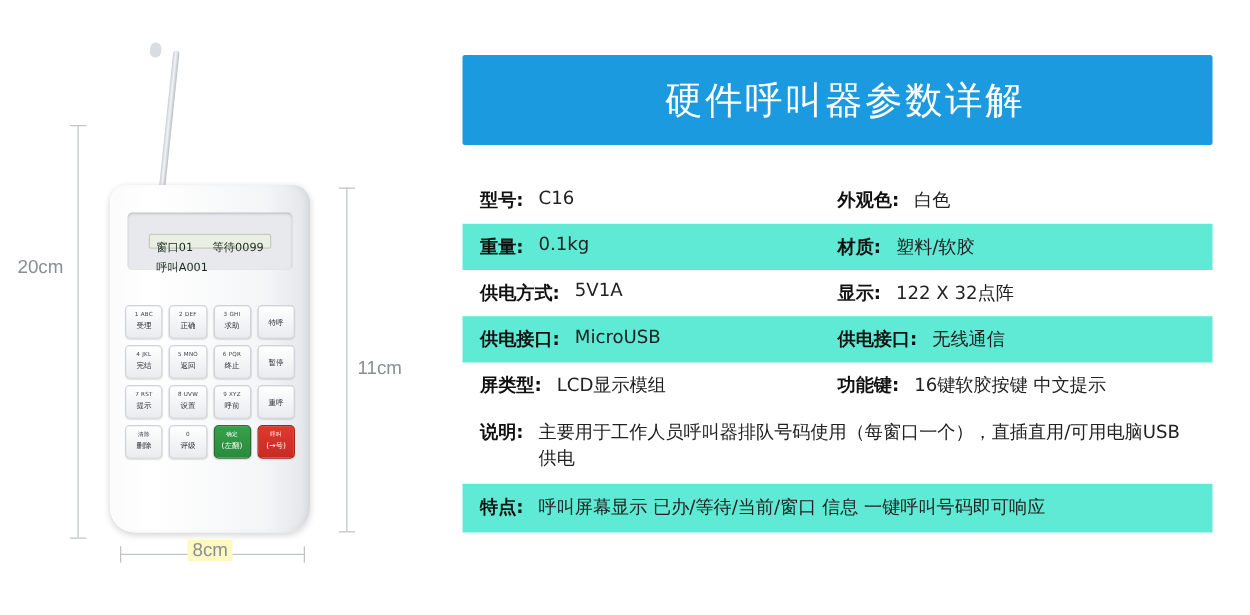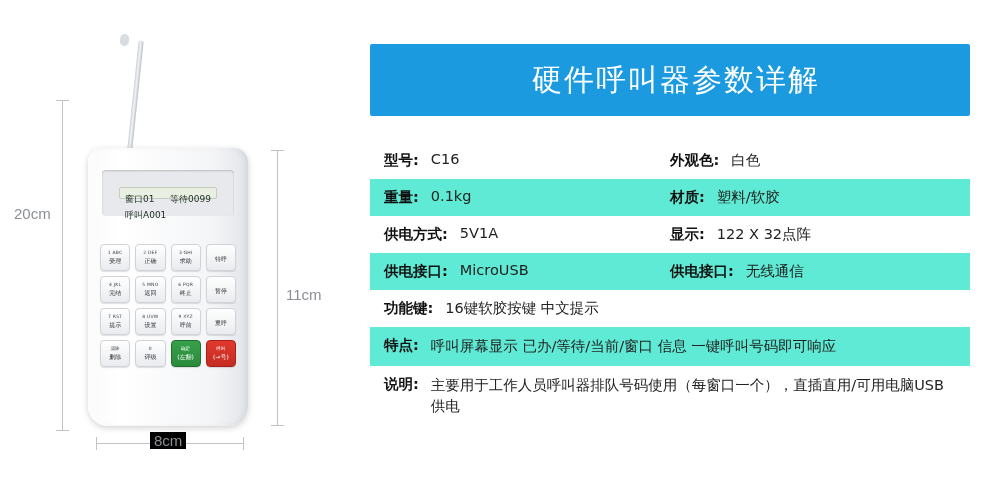--- a/index.html
+++ b/index.html
@@ -205,21 +205,21 @@
     <div class="dim" style="left:14px;top:205px;">20cm</div>
 
     <div class="vline" style="left:277px;top:150px;height:275px;"></div>
     <div class="tick" style="left:271px;top:150px;width:13px;height:1px;"></div>
     <div class="tick" style="left:271px;top:425px;width:13px;height:1px;"></div>
     <div class="dim" style="left:286px;top:286px;">11cm</div>
 
     <div class="hline" style="left:96px;top:443px;width:148px;"></div>
     <div class="tick" style="left:96px;top:437px;width:1px;height:13px;"></div>
     <div class="tick" style="left:243px;top:437px;width:1px;height:13px;"></div>
-    <div class="dim" style="left:150px;top:432px;background:#000000;padding:0 4px;">8cm</div>
+    <div class="dim" style="left:150px;top:432px;background:#fef9c3;padding:0 4px;">8cm</div>
   </div>
 
   <div class="spec-pane">
 
     <div class="spec-title">硬件呼叫器参数详解</div>
 
     <div class="spec-table">
 
       <div class="row">
         <div class="cell">
@@ -260,35 +260,39 @@
           <span class="val">MicroUSB</span>
         </div>
         <div class="cell">
           <span class="lbl">供电接口:</span>
           <span class="val">无线通信</span>
         </div>
       </div>
 
       <div class="row">
         <div class="cell">
+          <span class="lbl">屏类型:</span>
+          <span class="val">LCD显示模组</span>
+        </div>
+        <div class="cell">
           <span class="lbl">功能键:</span>
           <span class="val">16键软胶按键 中文提示</span>
+        </div>
+      </div>
+
+      <div class="row">
+        <div class="cell full">
+          <span class="lbl">说明:</span>
+          <span class="val wrap">主要用于工作人员呼叫器排队号码使用（每窗口一个），直插直用/可用电脑USB供电</span>
         </div>
       </div>
 
       <div class="row alt">
         <div class="cell full">
           <span class="lbl">特点:</span>
           <span class="val wrap">呼叫屏幕显示 已办/等待/当前/窗口 信息 一键呼叫号码即可响应</span>
         </div>
       </div>
 
-      <div class="row">
-        <div class="cell full">
-          <span class="lbl">说明:</span>
-          <span class="val wrap">主要用于工作人员呼叫器排队号码使用（每窗口一个），直插直用/可用电脑USB供电</span>
-        </div>
-      </div>
-
     </div>
   </div>
 
 </div>
 
 </body></html>

